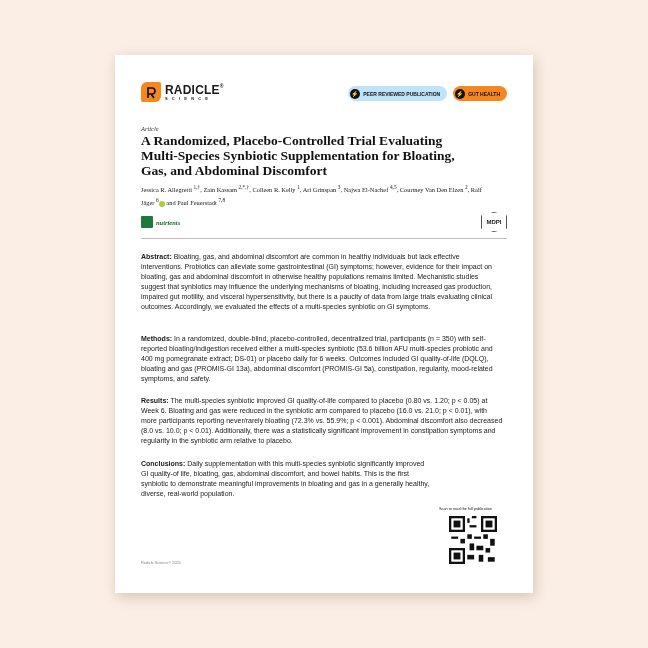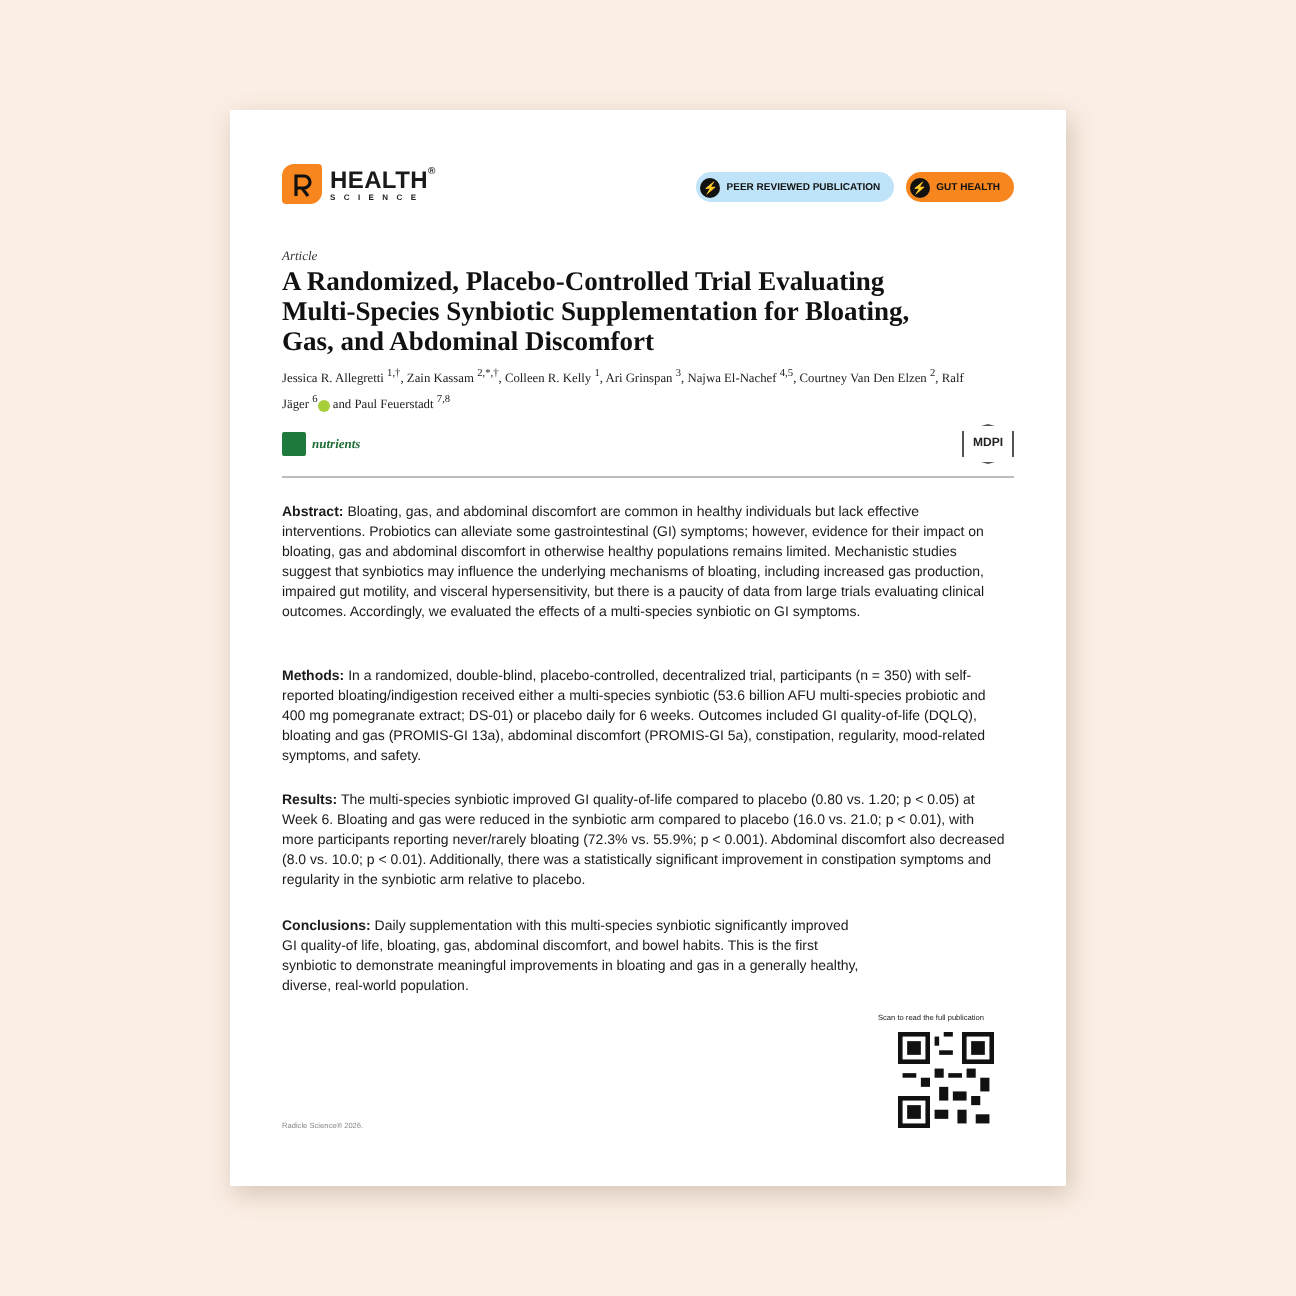--- a/index.html
+++ b/index.html
@@ -62,21 +62,21 @@
 
 <div class="page">
   <div class="header">
     <div class="logo">
       <div class="logo-mark">
         <svg width="12" height="13" viewBox="0 0 12 13">
             <path d="M3 12 V2 H7 a3 3 0 0 1 0 6 H3 M6 8 L9 12" fill="none" stroke="#111" stroke-width="1.6"></path>
           </svg>
       </div>
       <div class="logo-text">
-        <div class="logo-name"><span>HEALTH</span><sup>®</sup></div>
+        <div class="logo-name"><span>RADICLE</span><sup>®</sup></div>
         <div class="logo-sub">SCIENCE</div>
       </div>
     </div>
     <div class="badges">
       <div class="badge peer">
         <span class="dot">⚡</span>
         <span>PEER REVIEWED PUBLICATION</span>
       </div>
       <div class="badge gut">
         <span class="dot">⚡</span>

